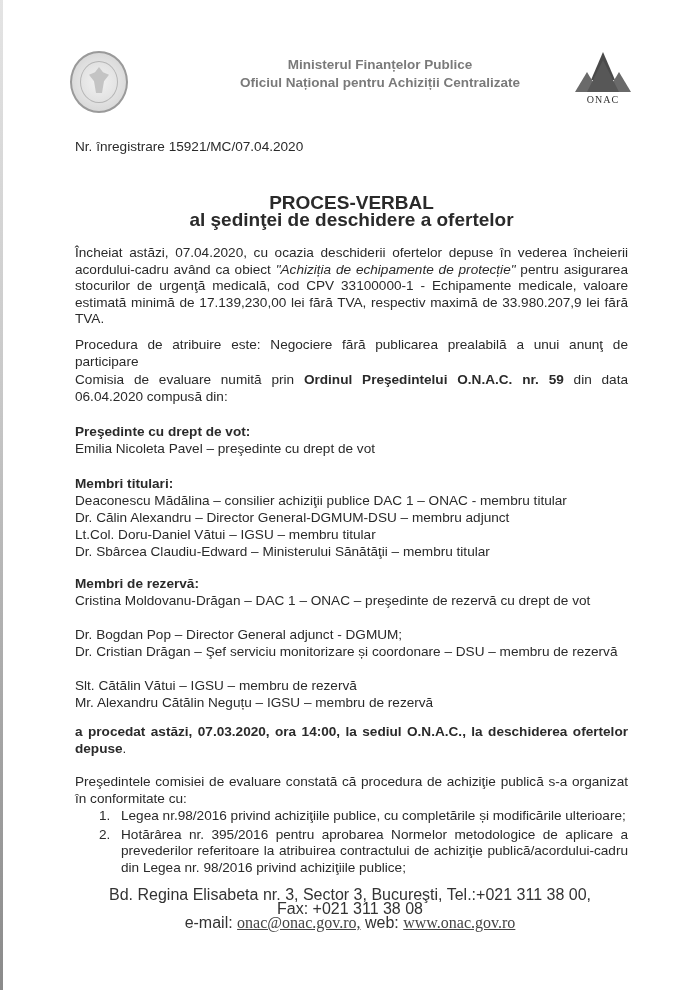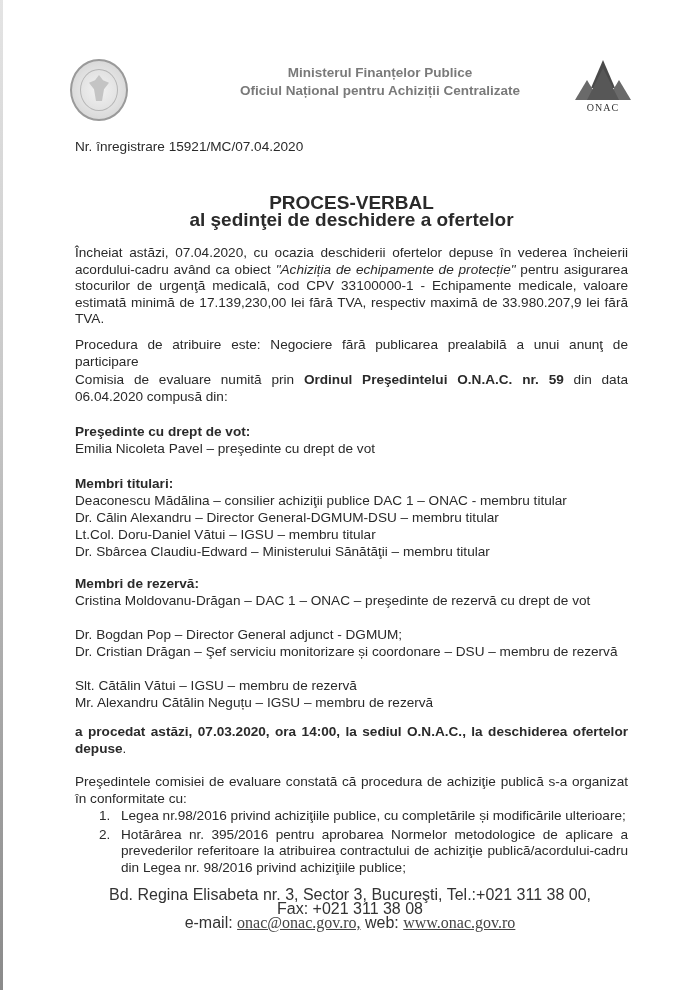--- a/index.html
+++ b/index.html
@@ -4,21 +4,21 @@
 <style>
   html, body { margin: 0; padding: 0; }
   body {
     width: 700px; height: 990px; background: #ffffff; position: relative; overflow: hidden;
     font-family: "Liberation Sans", sans-serif; color: #2a2a2a;
   }
   .scan-edge {
     position: absolute; left: 0; top: 0; width: 3px; height: 990px;
     background: linear-gradient(to bottom, #e4e4e4 0%, #c8c8c8 40%, #8a8a8a 100%);
   }
-  .header { position: absolute; left: 0; top: 12px; width: 700px; height: 120px; }
+  .header { position: absolute; left: 0; top: 4px; width: 700px; height: 120px; }
   .crest {
     position: absolute; left: 70px; top: 47px; width: 58px; height: 62px;
     border-radius: 50%; border: 2px solid #9a9a9a; box-sizing: border-box;
     background: radial-gradient(circle, #f2f2f2 0%, #e0e0e0 55%, #cfcfcf 100%);
   }
   .crest .inner {
     position: absolute; left: 8px; top: 8px; width: 38px; height: 42px; border-radius: 50%;
     border: 1px solid #b5b5b5; box-sizing: border-box;
   }
   .crest .eagle {
@@ -85,21 +85,21 @@
 
   <p class="p" style="top:337px;">Procedura de atribuire este: Negociere fără publicarea prealabilă a unui anunţ de participare</p>
 
   <p class="p" style="top:372px;"><span>Comisia de evaluare numită prin </span><b>Ordinul Preşedintelui O.N.A.C. nr. 59</b><span> din data 06.04.2020 compusă din:</span></p>
 
   <p class="p bold" style="top:424px;">Preşedinte cu drept de vot:</p>
   <p class="p" style="top:441px;">Emilia Nicoleta Pavel – preşedinte cu drept de vot</p>
 
   <p class="p bold" style="top:476px;">Membri titulari:</p>
   <p class="p" style="top:493px;">Deaconescu Mădălina – consilier achiziţii publice DAC 1 – ONAC  - membru titular</p>
-  <p class="p" style="top:510px;">Dr. Călin Alexandru – Director General-DGMUM-DSU – membru titular</p>
+  <p class="p" style="top:510px;">Dr. Călin Alexandru – Director General-DGMUM-DSU – membru adjunct</p>
   <p class="p" style="top:527px;">Lt.Col. Doru-Daniel Vătui  – IGSU – membru titular</p>
   <p class="p" style="top:544px;">Dr. Sbârcea Claudiu-Edward – Ministerului Sănătăţii – membru titular</p>
 
   <p class="p bold" style="top:576px;">Membri de rezervă:</p>
   <p class="p" style="top:593px;">Cristina Moldovanu-Drăgan  – DAC 1 – ONAC – preşedinte de rezervă cu drept de vot</p>
   <p class="p" style="top:627px;">Dr. Bogdan Pop  –  Director General adjunct - DGMUM;</p>
   <p class="p" style="top:644px;">Dr. Cristian Drăgan – Şef serviciu monitorizare și coordonare – DSU – membru de rezervă</p>
   <p class="p" style="top:678px;">Slt. Cătălin Vătui – IGSU – membru de rezervă</p>
   <p class="p" style="top:695px;">Mr. Alexandru Cătălin Neguțu – IGSU – membru de rezervă</p>
 

